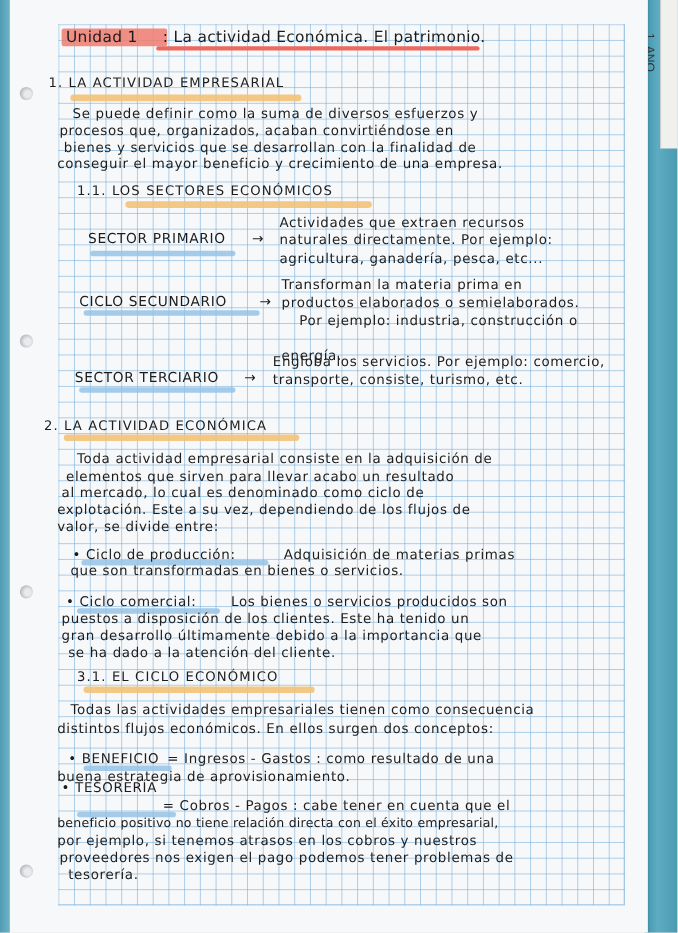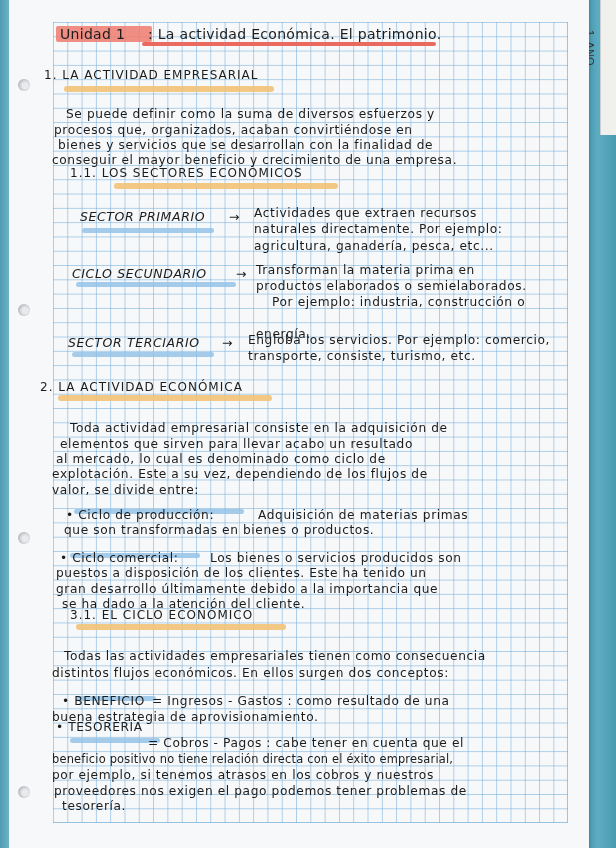--- a/index.html
+++ b/index.html
@@ -61,22 +61,22 @@
     background: #ea6a60; border-radius: 2px;
   }
   .hl-yellow {
     position: absolute; height: 6px; background: #f1c277; opacity: 0.9; border-radius: 3px;
   }
   .hl-blue {
     position: absolute; height: 5px; background: #8fc0e6; opacity: 0.8; border-radius: 3px;
   }
   .t-title { font-size: 14px; }
   .t-head { font-size: 12px; letter-spacing: 1px; }
-  .t-body { font-size: 12.2px; letter-spacing: 0.6px; margin-top: 11px; }
-  .t-sector { font-size: 12.5px; letter-spacing: 0.6px; font-style: italic; }
+  .t-body { font-size: 12.2px; letter-spacing: 0.6px; }
+  .t-sector { font-size: 12.5px; letter-spacing: 0.6px; }
 </style>
 </head>
 <body>
 
 <div class="binder-left"></div>
 <div class="binder-right"></div>
 <div class="tab-label"></div>
 <div class="tab-text">1. ANO</div>
 
 <div class="page"></div>
@@ -127,21 +127,21 @@
 <div class="hw t-head" style="left:40px; top:380px">2. LA ACTIVIDAD ECONÓMICA</div>
 <div class="hw t-body" style="left:70px; top:410px">Toda actividad empresarial consiste en la adquisición de</div>
 <div class="hw t-body" style="left:60px; top:426px">elementos que sirven para llevar acabo un resultado</div>
 <div class="hw t-body" style="left:56px; top:441px">al mercado, lo cual es denominado como ciclo de</div>
 <div class="hw t-body" style="left:52px; top:456px">explotación. Este a su vez, dependiendo de los flujos de</div>
 <div class="hw t-body" style="left:52px; top:472px">valor, se divide entre:</div>
 
 <div class="hl-blue" style="left:74px; top:509px; width:170px;"></div>
 <div class="hw t-body" style="left:66px; top:497px">• Ciclo de producción:</div>
 <div class="hw t-body" style="left:258px; top:497px">Adquisición de materias primas</div>
-<div class="hw t-body" style="left:64px; top:512px">que son transformadas en bienes o productos.</div>
+<div class="hw t-body" style="left:64px; top:512px">que son transformadas en bienes o servicios.</div>
 
 <div class="hl-blue" style="left:70px; top:553px; width:130px;"></div>
 <div class="hw t-body" style="left:60px; top:540px">• Ciclo comercial:</div>
 <div class="hw t-body" style="left:210px; top:540px">Los bienes o servicios producidos son</div>
 <div class="hw t-body" style="left:56px; top:555px">puestos a disposición de los clientes. Este ha tenido un</div>
 <div class="hw t-body" style="left:56px; top:571px">gran desarrollo últimamente debido a la importancia que</div>
 <div class="hw t-body" style="left:62px; top:586px">se ha dado a la atención del cliente.</div>
 
 <div class="hl-yellow" style="left:76px; top:624px; width:210px;"></div>
 <div class="hw t-head" style="left:70px; top:608px">3.1. EL CICLO ECONÓMICO</div>

